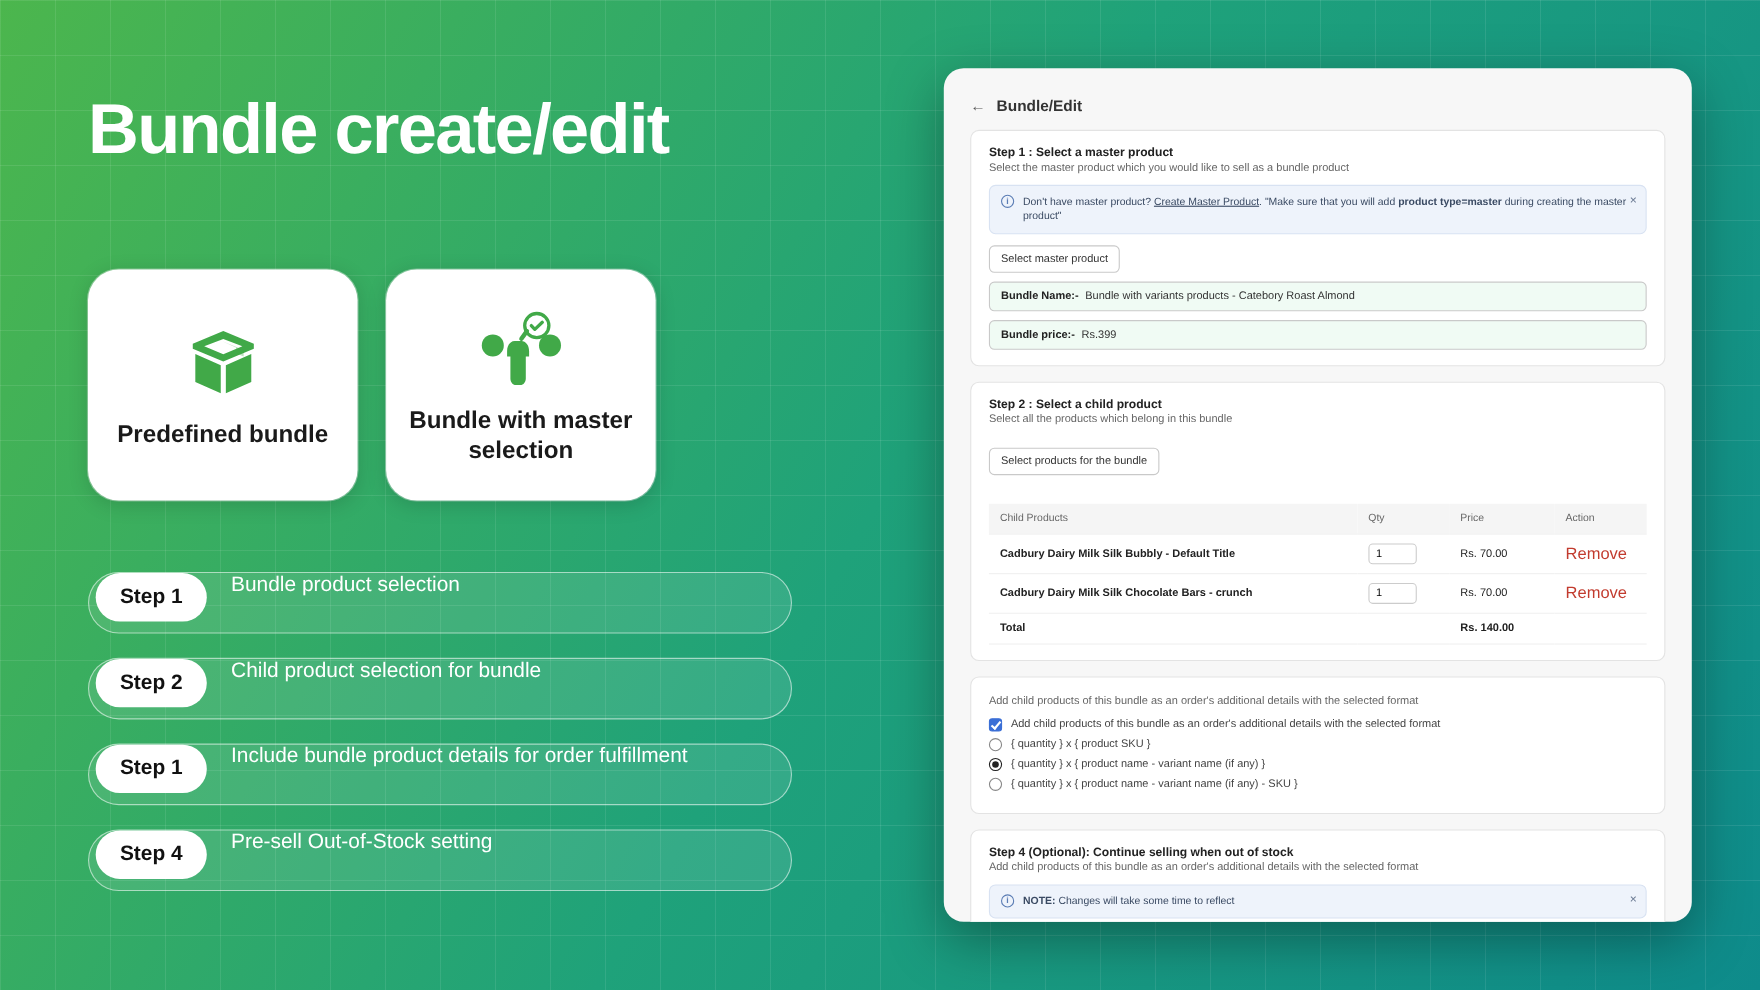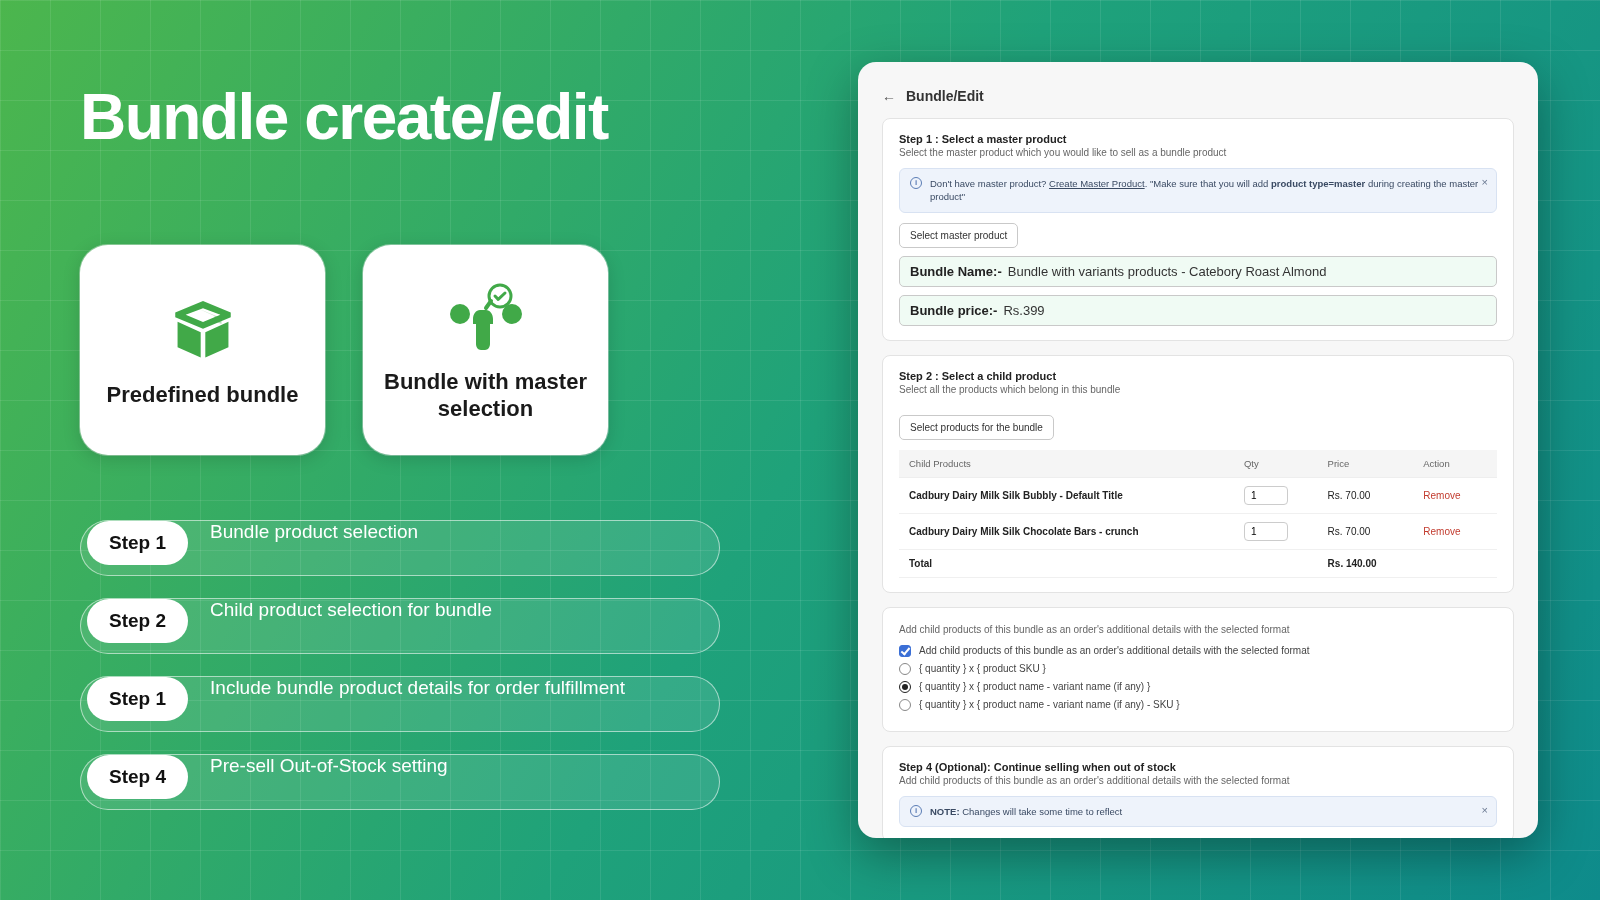--- a/index.html
+++ b/index.html
@@ -17,21 +17,21 @@
     background-size: 50px 50px;
     pointer-events: none;
   }
 
   
   .hero-title {
     position: absolute; top: 80px; left: 80px;
     color: #fff; font-size: 64px; font-weight: 700; letter-spacing: -1.5px;
   }
 
-  .cards-row { position: absolute; top: 245px; left: 80px; display: flex; gap: 38px; }
+  .cards-row { position: absolute; top: 245px; left: 80px; display: flex; gap: 26px; }
   .feat-card {
     width: 245px; height: 210px; background: #fff; border-radius: 28px;
     box-shadow: 0 4px 18px rgba(0,0,0,0.15), 0 0 0 1px rgba(255,255,255,0.4);
     display: flex; flex-direction: column; align-items: center; justify-content: center;
     padding: 18px;
   }
   .feat-card .icon-wrap { width: 80px; height: 80px; display:flex; align-items:center; justify-content:center; margin-bottom: 10px;}
   .feat-card .feat-label { font-size: 22px; font-weight: 700; color: #1a1a1a; text-align: center; line-height: 1.25;}
 
   .steps-col { position: absolute; top: 520px; left: 80px; width: 640px; display:flex; flex-direction:column; gap: 22px;}
@@ -75,34 +75,34 @@
   .info-banner .close { position:absolute; right:8px; top:6px; color:#6b7a93; font-size:11px; cursor:pointer;}
   .info-banner u { text-decoration: underline; }
 
   .btn-outline {
     display:inline-block; border:1px solid #c9c9c9; background:#fff; border-radius:5px;
     padding:6px 10px; font-size:10px; color:#333; margin-top:10px;
   }
   .tf {
     display:flex; align-items:center; gap:6px;
     border:1px solid #c9c9c9; background:#f0fbf4; border-radius:5px;
-    padding:7px 10px; font-size:13px; margin-top:8px;text-align:right;
+    padding:7px 10px; font-size:10px; margin-top:8px;text-align:right;
   }
   .tf-label { font-weight:700; color:#222;}
   .tf-val { color:#333; }
 
-  .tbl { width:100%; border-collapse:collapse; margin-top:10px; font-size:10px;}
+  .tbl { width:100%; border-collapse:collapse; margin-top:26px; font-size:10px;}
   .tbl thead th {
     text-align:left; font-weight:500; color:#666; background:#f5f5f5;
     padding:8px 10px; border-bottom:1px solid #eee; font-size:9.5px;
   }
   .tbl td { padding:8px 10px; border-bottom:1px solid #f0f0f0; color:#222;}
   .tbl td:first-child { font-weight:600;}
   .qty-in { width:44px; border:1px solid #ccc; border-radius:4px; padding:3px 6px; font-size:10px;}
-  .rm { color:#c23b2e; font-size:10px;}
+  .rm { color:#c23b2e; font-size:15px;}
   .tot td { font-weight:700; }
 
   .chk-row, .rad-row { display:flex; align-items:center; gap:8px; font-size:10px; color:#444; margin:6px 0;}
   .chk { width:12px; height:12px; border:1.5px solid #3b6fd6; border-radius:3px; background:#3b6fd6; position:relative;}
   .chk::after { content:""; position:absolute; left:3px; top:0px; width:3px; height:7px; border:solid #fff; border-width:0 2px 2px 0; transform:rotate(40deg);}
   .rad { width:12px; height:12px; border:1.5px solid #888; border-radius:50%; position:relative;}
   .rad.sel { border-color:#222;}
   .rad.sel::after { content:""; position:absolute; inset:2px; background:#222; border-radius:50%;}
 </style>
 </head>

